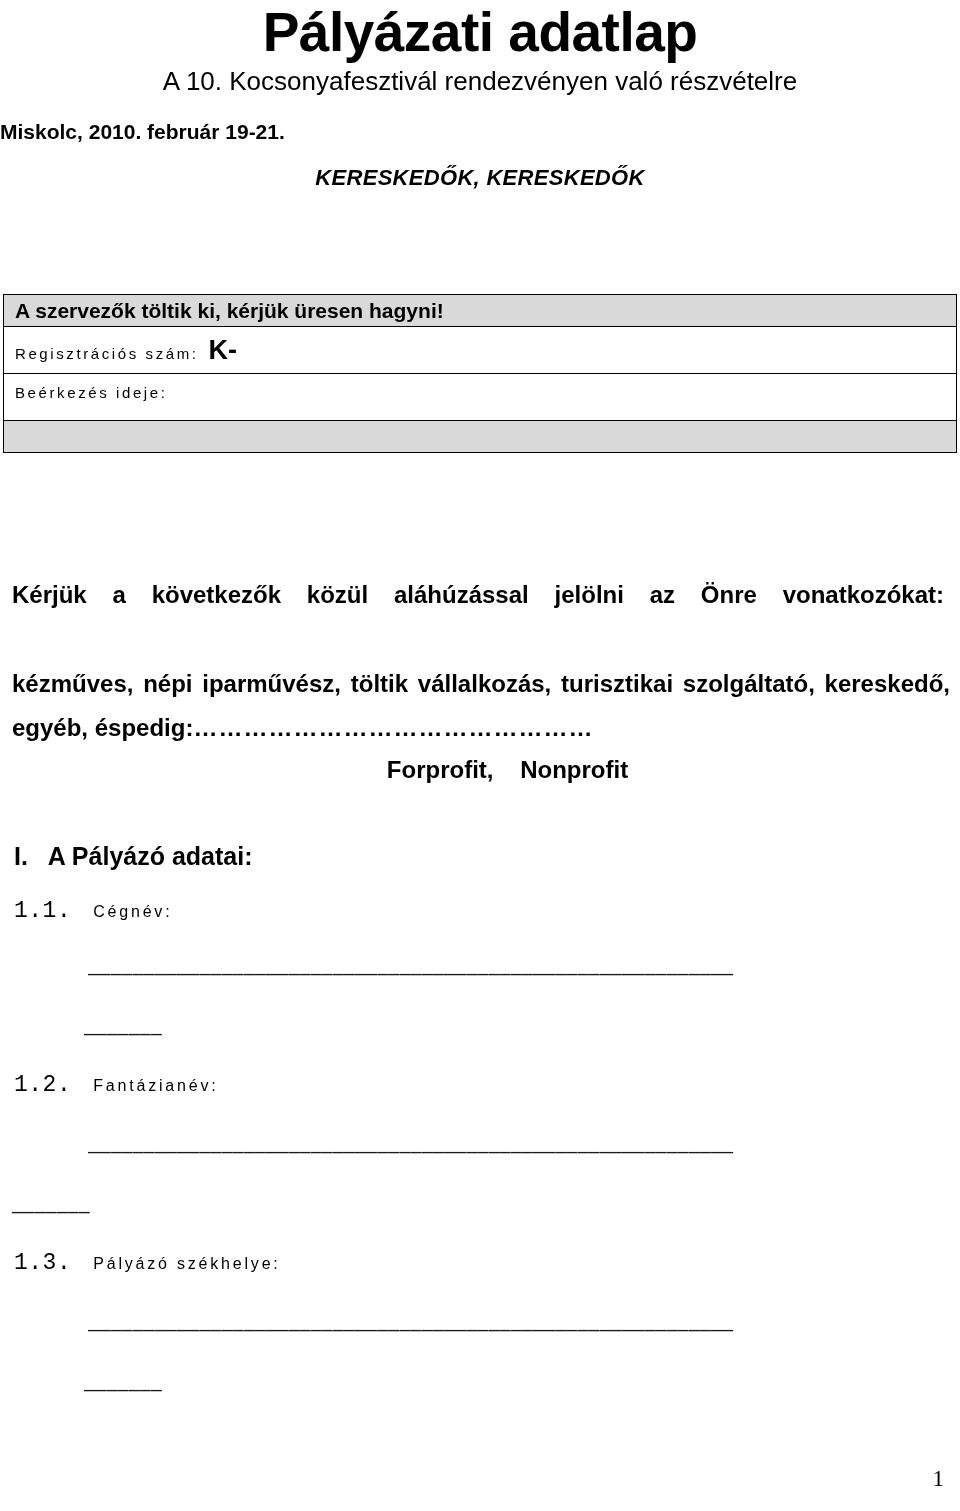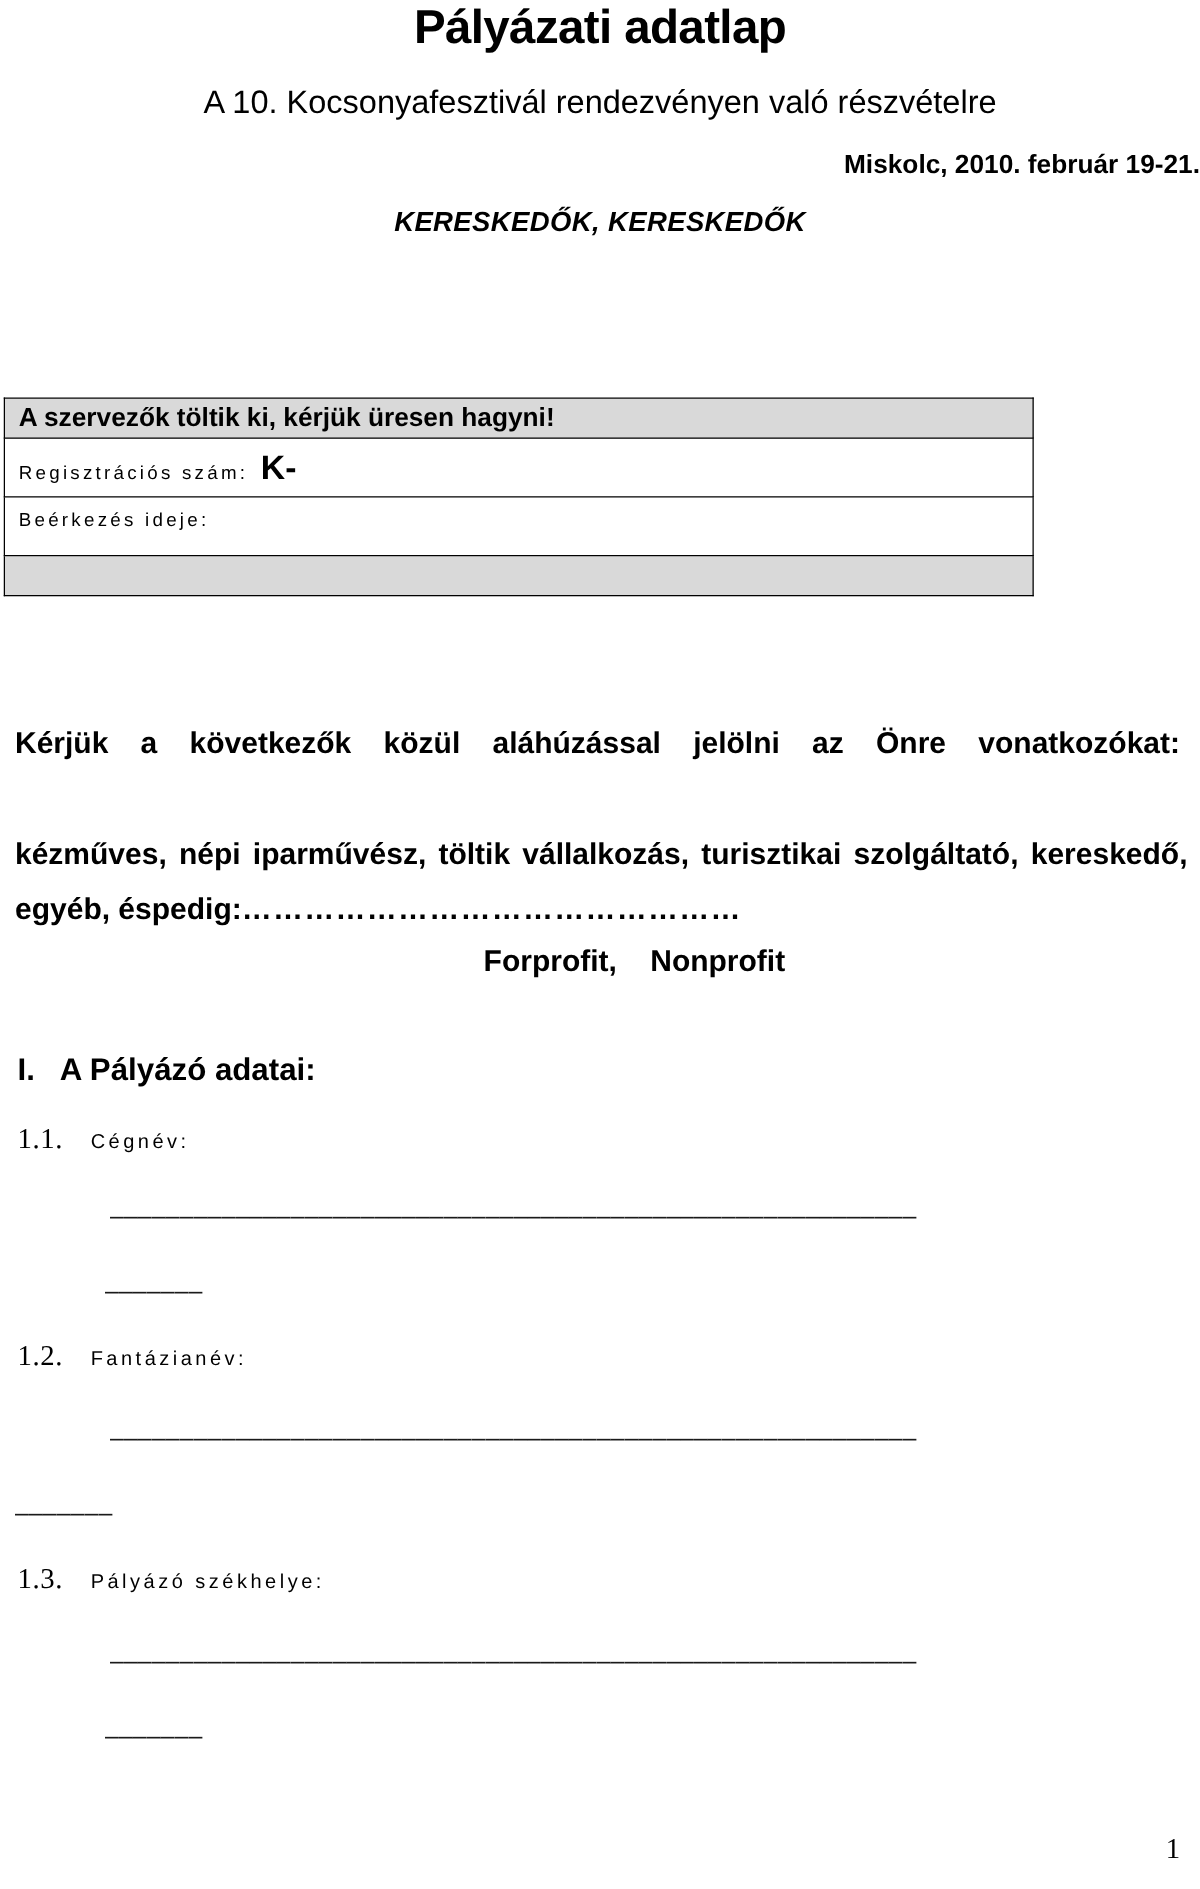--- a/index.html
+++ b/index.html
@@ -23,41 +23,41 @@
     background: #ffffff;
   }
 
   
   .doc-title {
     position: absolute;
     top: 2px;
     left: 0;
     width: 960px;
     text-align: center;
-    font-size: 38px;
+    font-size: 55px;
     font-weight: bold;
     letter-spacing: -0.5px;
     line-height: 1.1;
   }
   .subtitle-1 {
     position: absolute;
     top: 67px;
     left: 0;
     width: 960px;
     text-align: center;
     font-size: 26px;
     font-weight: normal;
     line-height: 1.15;
   }
   .subtitle-2 {
     position: absolute;
     top: 120px;
     left: 0;
     width: 960px;
-    text-align: right;
+    text-align: left;
     font-size: 21px;
     font-weight: bold;
   }
   .subtitle-3 {
     position: absolute;
     top: 165px;
     left: 0;
     width: 960px;
     text-align: center;
     font-size: 22px;
@@ -75,24 +75,23 @@
     font-weight: bold;
     font-style: italic;
     letter-spacing: 0.3px;
   }
 
   
   .org-table {
     position: absolute;
     left: 3px;
     top: 294px;
-    width: 824px;
+    width: 954px;
     border-collapse: collapse;
     table-layout: fixed;
-    margin-top: 24px;
   }
   .org-table td {
     border: 1.5px solid #000000;
     padding: 0;
     vertical-align: top;
   }
   .org-head-cell {
     background: #d9d9d9;
     height: 31px;
   }
@@ -187,21 +186,21 @@
     white-space: pre;
   }
 
   
   .item {
     position: absolute;
     left: 14px;
     white-space: nowrap;
   }
   .item .num {
-    font-family: Liberation Serif, serif;
+    font-family: Liberation Mono, monospace;
     font-size: 23px;
     letter-spacing: 0.5px;
   }
   .item .lbl {
     font-family: Liberation Sans, sans-serif;
     font-size: 16px;
     letter-spacing: 2.8px;
     margin-left: 22px;
   }
 

